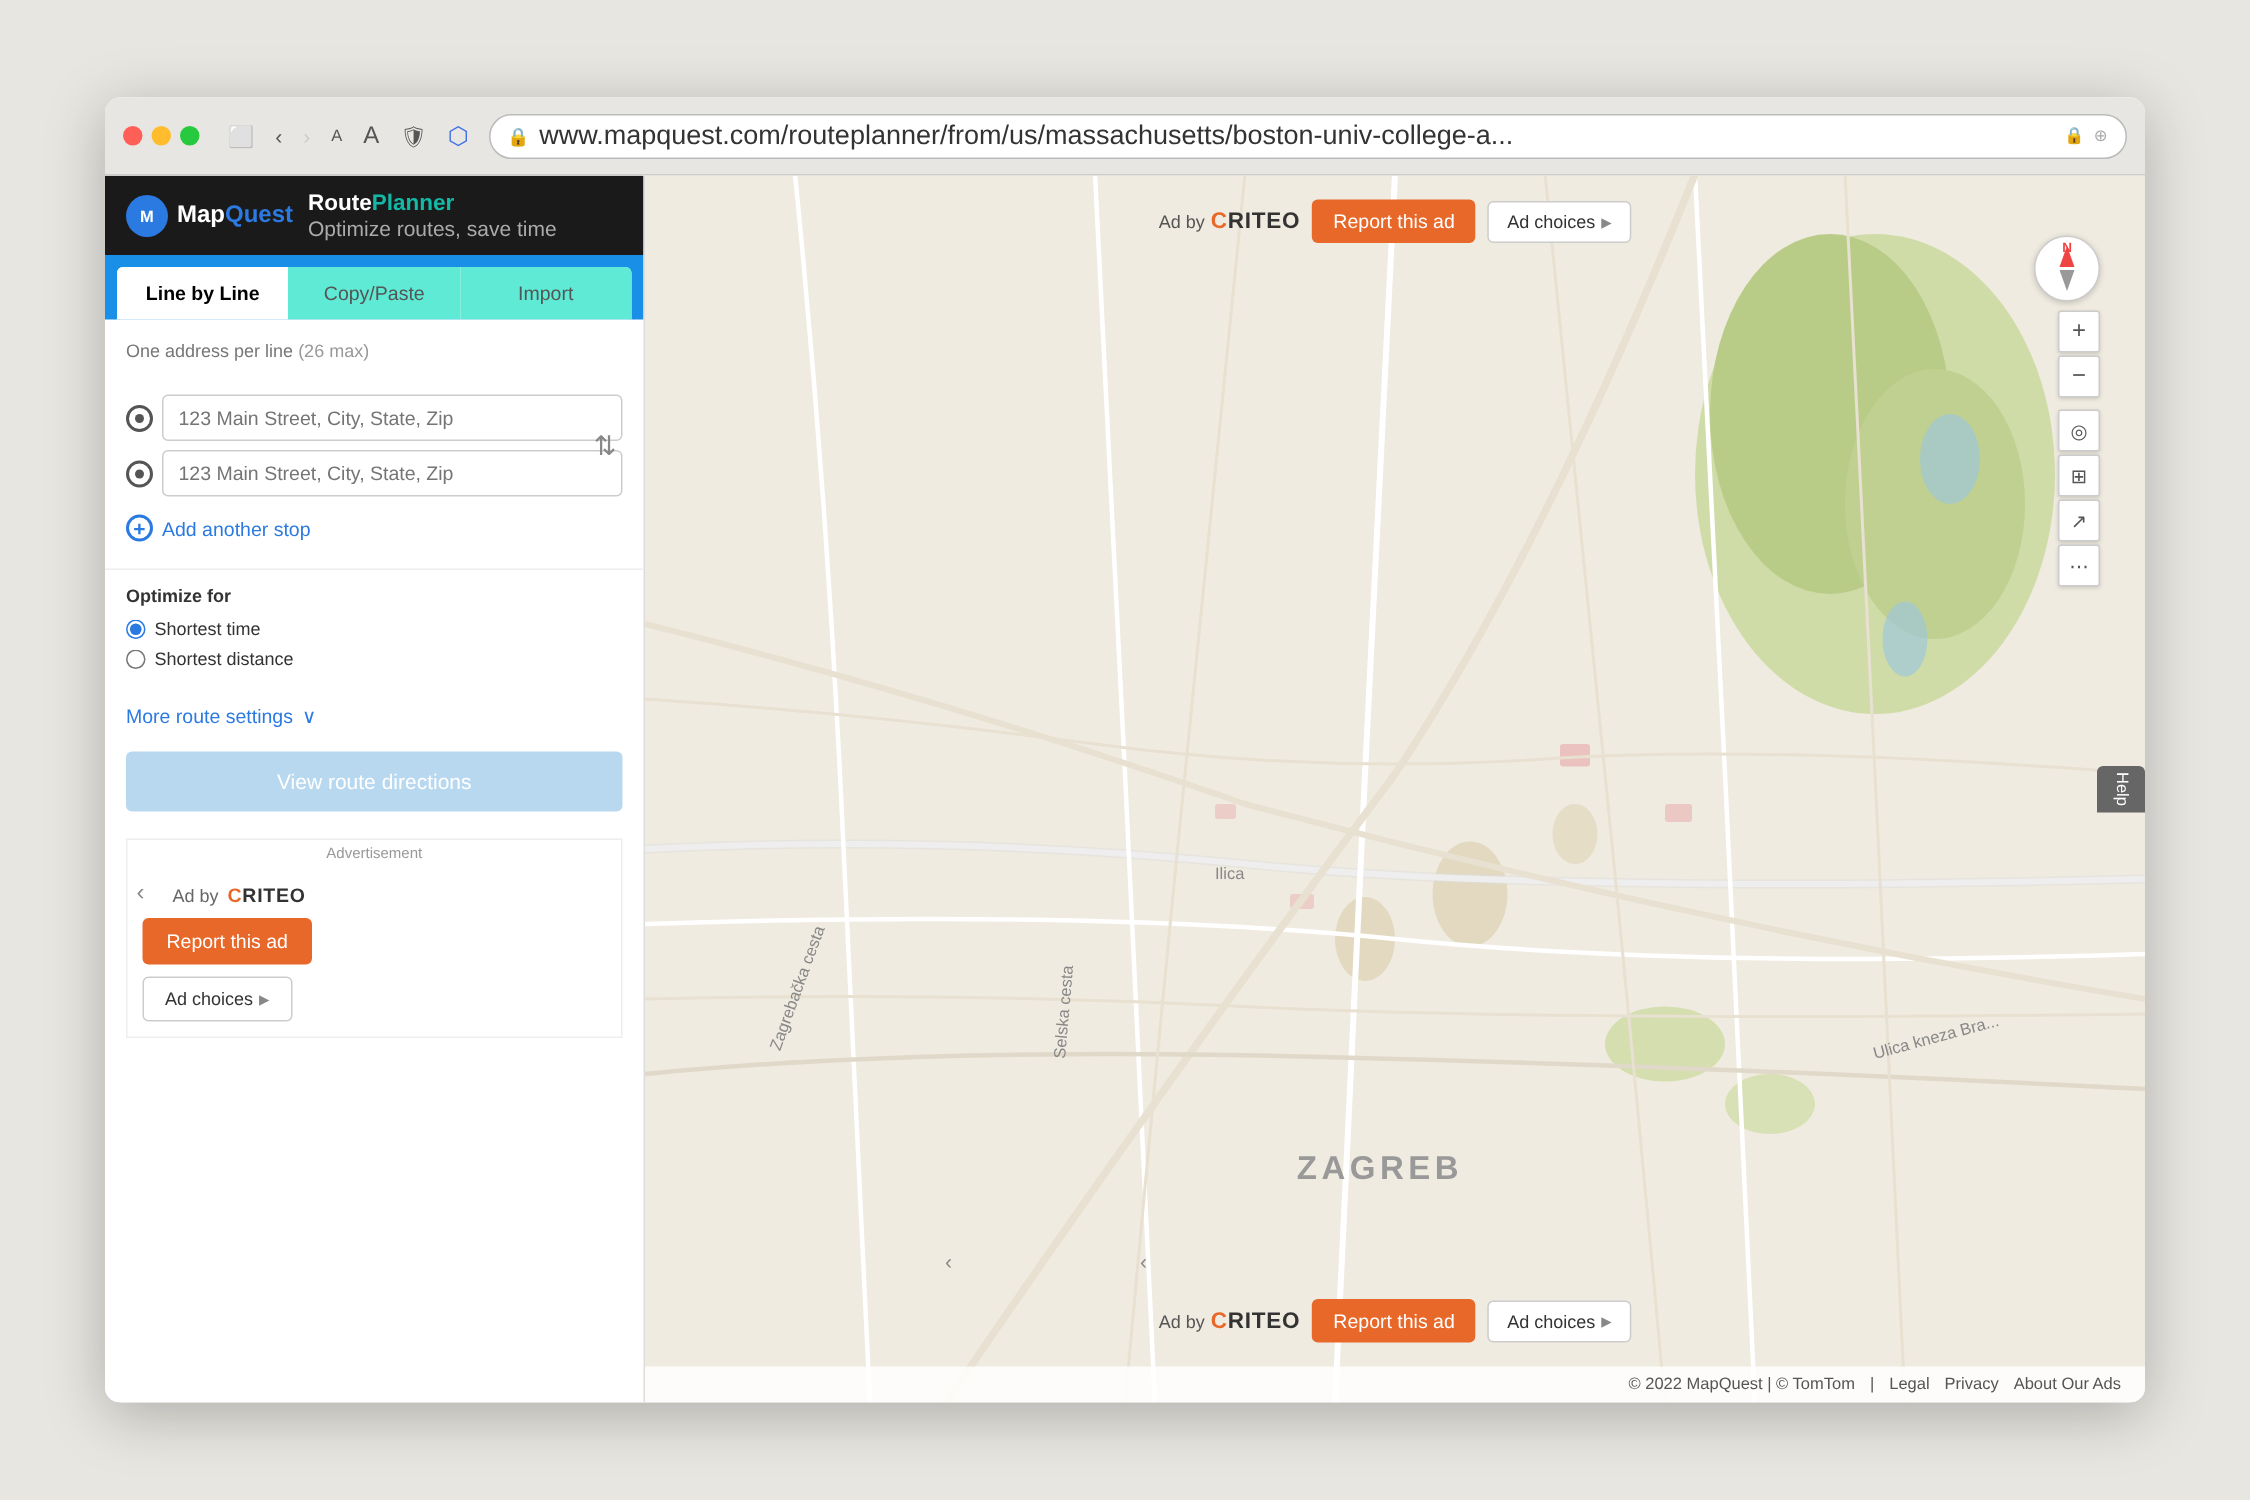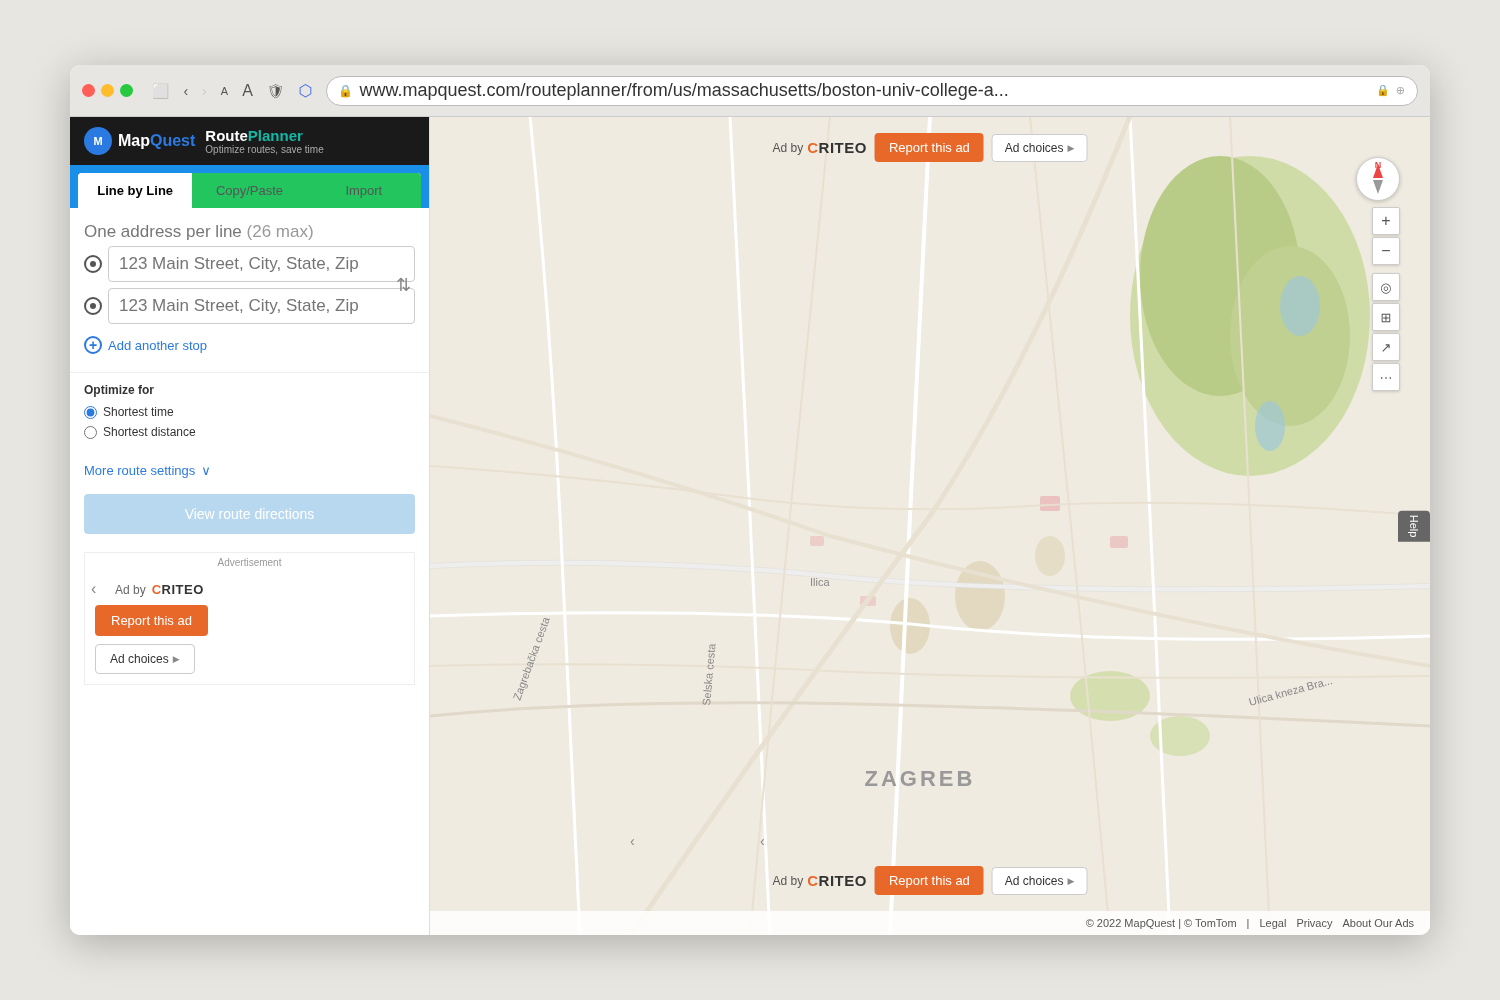--- a/index.html
+++ b/index.html
@@ -127,21 +127,21 @@
     .route-planner-text {
       color: #fff;
       font-size: 13px;
     }
     .route-planner-text .rp-title {
       font-size: 15px;
       font-weight: bold;
     }
     .rp-title span { color: #14b8a6; }
     .rp-subtitle {
-      font-size: 10px;
+      font-size: 14px;
       color: #aaa;
     }
     
     .input-tabs {
       background: #1a8fe8;
       padding: 6px 6px 0 6px;
     }
     .tabs-row {
       display: flex;
       background: #fff;
@@ -160,31 +160,31 @@
       border: none;
       font-weight: 500;
       color: #333;
     }
     .tab.active {
       background: #fff;
       font-weight: 600;
       color: #000;
     }
     .tab:not(.active) {
-      background: #22c55e;
+      background: #5eead4;
       color: #555;
     }
     
     .form-area {
       padding: 14px;
     }
     .address-hint {
-      font-size: 17px;
+      font-size: 12px;
       color: #555;
-      margin-bottom: 4px;
+      margin-bottom: 22px;
     }
     .address-hint span { font-weight: 400; color: #777; }
     .address-inputs {
       position: relative;
       margin-bottom: 8px;
     }
     .address-input-row {
       display: flex;
       align-items: center;
       margin-bottom: 6px;
@@ -204,21 +204,21 @@
       width: 6px;
       height: 6px;
       background: #555;
       border-radius: 50%;
     }
     .address-field {
       flex: 1;
       border: 1px solid #ccc;
       border-radius: 4px;
       padding: 7px 10px;
-      font-size: 17px;
+      font-size: 13px;
       color: #999;
       outline: none;
     }
     .swap-btn {
       position: absolute;
       right: 0;
       top: 50%;
       transform: translateY(-50%);
       background: none;
       border: none;

